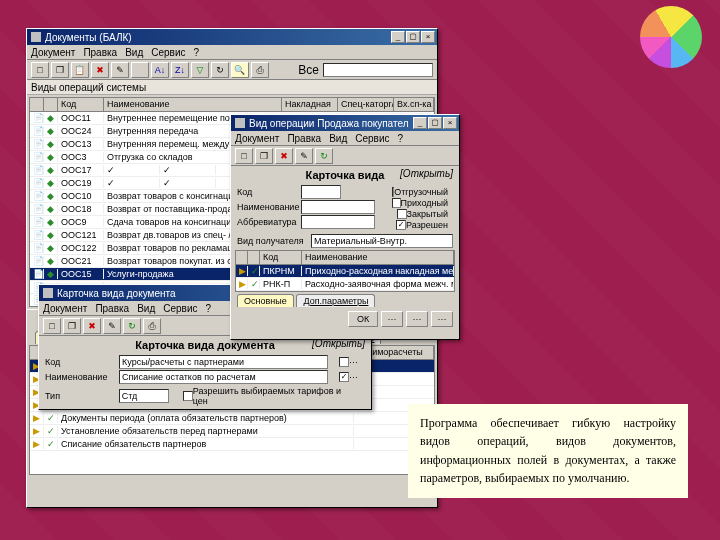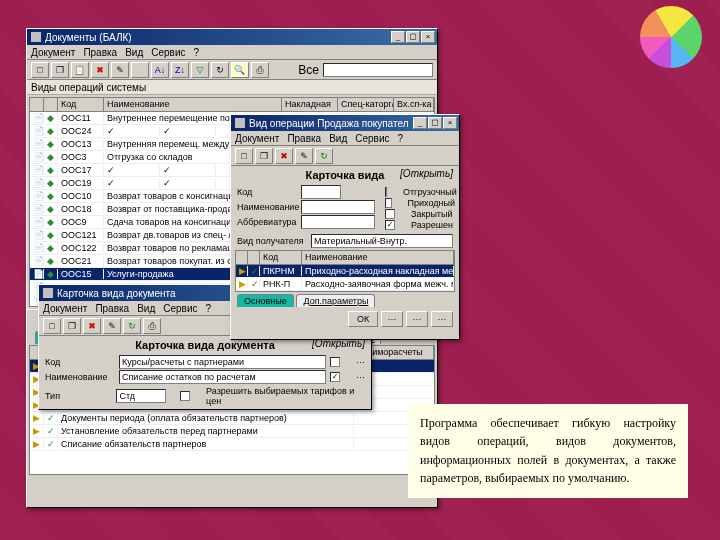--- a/index.html
+++ b/index.html
@@ -91,24 +91,24 @@
   }
   .card-openbtn {
     position:absolute; font-style:italic; font-size:10px;
   }
   .field { display:flex; align-items:center; gap:4px; margin:1px 6px; }
   .lbl { width:70px; font-size:9px; white-space:nowrap; }
   .inp {
     flex:1; height:14px; background:#fff; border:1px inset #808080;
     font-size:9px; padding:0 2px; line-height:12px; overflow:hidden;
   }
-  .chk { display:flex; align-items:center; gap:16px; font-size:9px; margin:1px 0; }
+  .chk { display:flex; align-items:center; gap:0; font-size:9px; margin:1px 7px;justify-content:flex-end; }
   .chk .box { width:10px; height:10px; background:#fff; border:1px inset #808080; text-align:center; line-height:8px; font-size:8px; }
   .tabbtn {
-    display:inline-block; padding:1px 6px; background:#14b8a6;
+    display:inline-block; padding:1px 6px; background:#fef9c3;
     border:1px solid #808080; border-bottom:none; font-size:9px;
     border-top-left-radius:3px; border-top-right-radius:3px;
   }
   .tabbtn.sub { background:#eee;text-decoration:underline; }
   .desc {
     position:absolute; right:32px; bottom:42px;
     width:280px; background:#ffffe8; color:#000;
     padding:10px 12px; font-size:12px; line-height:1.55;
     font-family: Georgia, serif;
     text-align: justify;
@@ -173,20 +173,21 @@
           <div class="gc" style="width:46px">ООС11</div>
           <div class="gc" style="flex:1">Внутреннее перемещение по складу</div>
           <div class="gc" style="width:56px">✓</div>
           <div class="gc" style="width:56px">✓</div>
           <div class="gc" style="width:40px"></div>
         </div>
         <div class="gr">
           <div class="gc ico">📄</div>
           <div class="gc ico2">◆</div>
           <div class="gc" style="width:46px">ООС24</div>
+          <div class="gc" style="flex:1">Внутренняя передача</div>
           <div class="gc" style="width:56px">✓</div>
           <div class="gc" style="width:56px">✓</div>
           <div class="gc" style="width:40px"></div>
         </div>
         <div class="gr">
           <div class="gc ico">📄</div>
           <div class="gc ico2">◆</div>
           <div class="gc" style="width:46px">ООС13</div>
           <div class="gc" style="flex:1">Внутренняя перемещ. между складами</div>
           <div class="gc" style="width:56px">✓</div>

